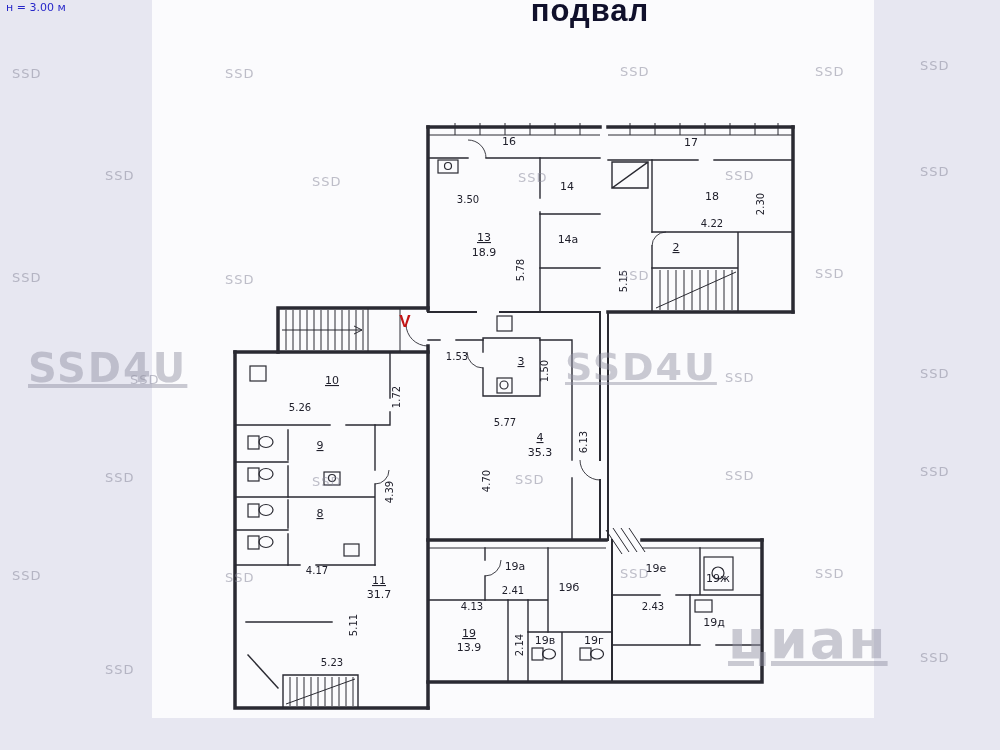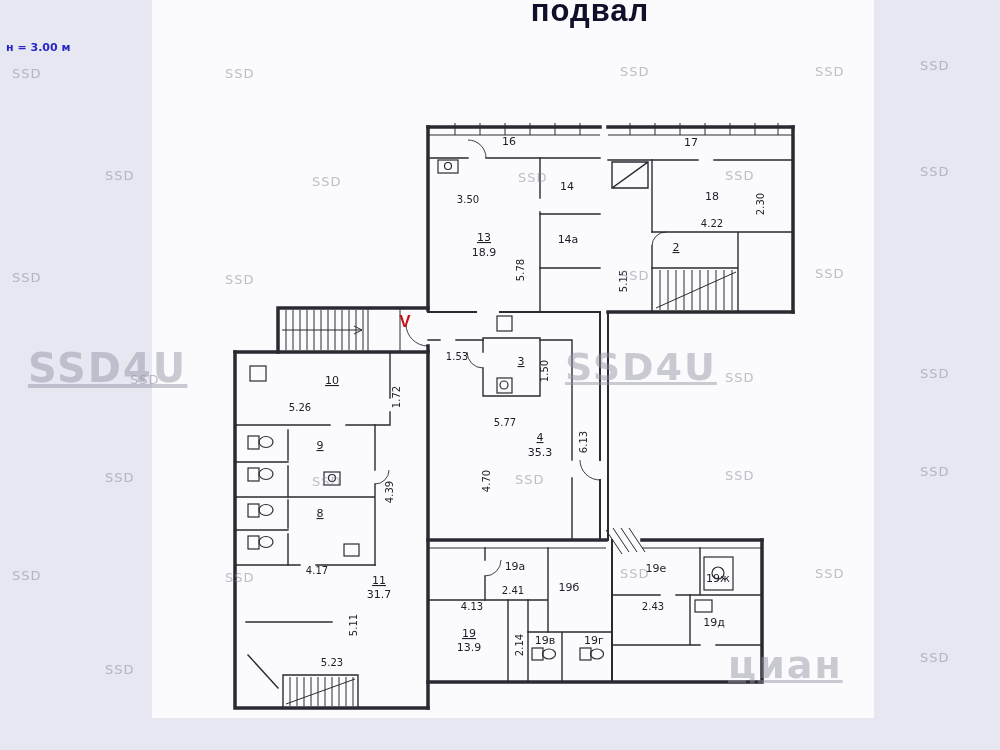--- a/index.html
+++ b/index.html
@@ -3,21 +3,21 @@
 <meta charset="utf-8">
 <style>
   html,body{margin:0;padding:0;}
   .canvas{position:relative;width:1000px;height:750px;background:#e7e7f1;overflow:hidden;
           font-family:"DejaVu Sans",sans-serif;}
   .page{position:absolute;left:152px;top:0;width:722px;height:718px;background:#fbfbfd;}
   .title{position:absolute;top:-7px;left:470px;width:240px;text-align:center;
          font-family:"Liberation Sans",sans-serif;font-weight:bold;font-size:31px;
          color:#10102b;letter-spacing:1px;}
   .height-note{position:absolute;top:1px;left:6px;color:#2626c9;font-size:11px;
-         font-weight:bold;font-family:"DejaVu Sans",sans-serif;margin-top:40px;}
+         font-weight:normal;font-family:"DejaVu Sans",sans-serif;}
   svg.plan{position:absolute;left:0;top:0;width:1000px;height:750px;}
   svg.plan path,svg.plan rect,svg.plan ellipse,svg.plan circle{vector-effect:none;}
   #labels-layer text{fill:#20202c;font-family:"DejaVu Sans",sans-serif;}
   #marker-layer text{fill:#c21414;font-family:"Liberation Sans",sans-serif;font-weight:bold;}
   .wm-layer{position:absolute;inset:0;pointer-events:none;}
   .wm{position:absolute;color:rgba(138,138,156,0.55);font-size:13px;letter-spacing:1px;}
   .wm-big{position:absolute;color:rgba(146,146,164,0.48);letter-spacing:2px;font-weight:bold;text-decoration:underline;}
 </style>
 </head>
 <body>
@@ -232,19 +232,19 @@
       <div class="wm" style="left: 725px; top: 468px;">SSD</div>
       <div class="wm" style="left: 920px; top: 464px;">SSD</div>
       <div class="wm" style="left: 12px; top: 568px;">SSD</div>
       <div class="wm" style="left: 225px; top: 570px;">SSD</div>
       <div class="wm" style="left: 620px; top: 566px;">SSD</div>
       <div class="wm" style="left: 815px; top: 566px;">SSD</div>
       <div class="wm" style="left: 105px; top: 662px;">SSD</div>
       <div class="wm" style="left: 920px; top: 650px;">SSD</div>
       <div class="wm-big" style="left: 28px; top: 345px; font-size: 40px;">SSD4U</div>
       <div class="wm-big" style="left: 565px; top: 345px; font-size: 38px;">SSD4U</div>
-      <div class="wm-big" style="left: 728px; top: 608px; font-size: 38px; margin-top: 35px;">циан</div>
+      <div class="wm-big" style="left: 728px; top: 608px; font-size: 54px;">циан</div>
     </div>
 
   <div class="height-note">н = 3.00 м</div>
   <div class="title">подвал</div>
 
 </div>
 
 </body></html>

